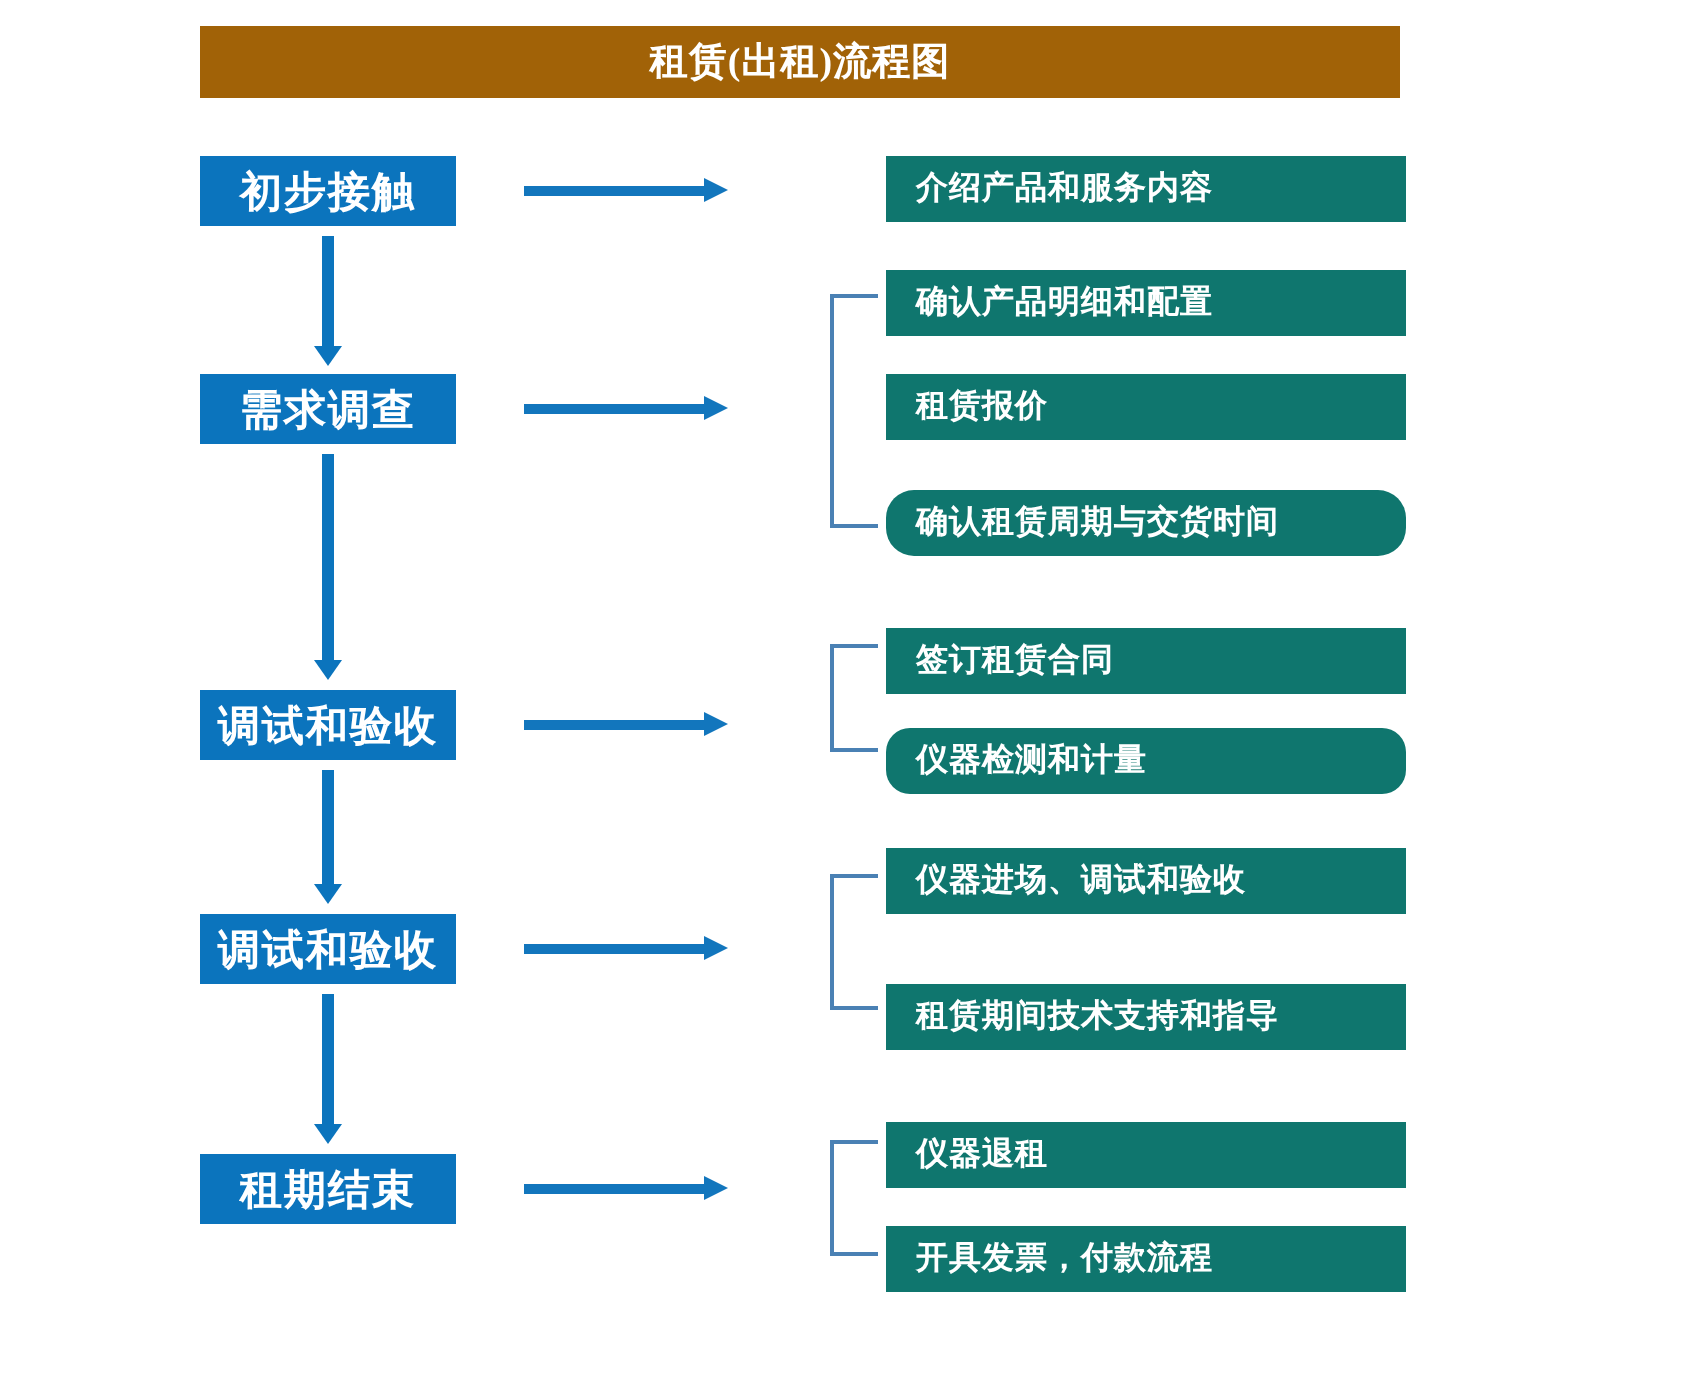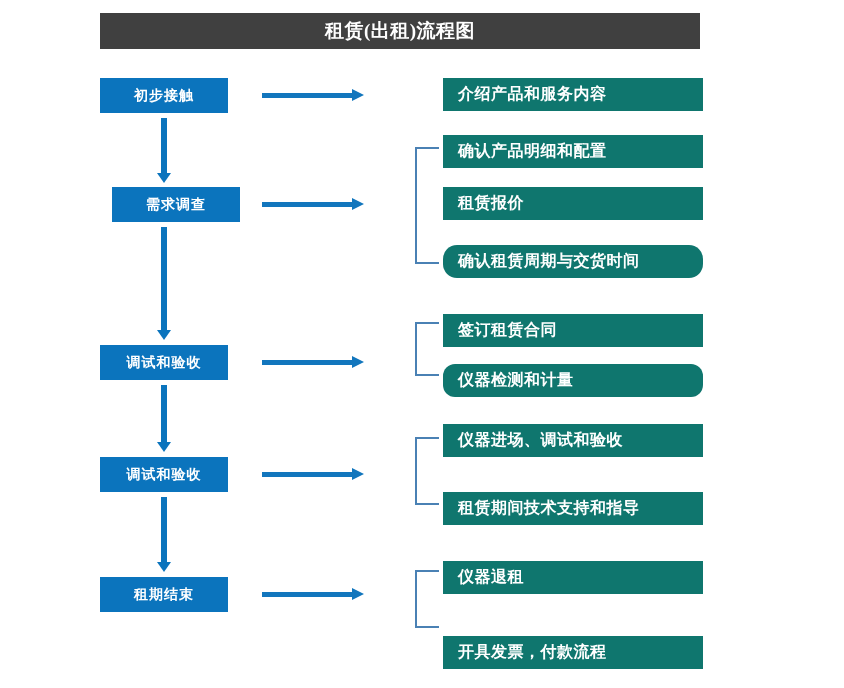--- a/index.html
+++ b/index.html
@@ -18,38 +18,38 @@
     overflow: hidden;
   }
 
   
   .title-bar {
     position: absolute;
     left: 100px;
     top: 13px;
     width: 600px;
     height: 36px;
-    background: #404040;
+    background: #a16207;
     color: #ffffff;
     font-size: 19px;
     font-weight: bold;
     display: flex;
     align-items: center;
     justify-content: center;
     letter-spacing: 0.5px;
   }
 
   
   .stage-box {
     position: absolute;
     width: 128px;
     height: 35px;
     background: #0b74bd;
     color: #ffffff;
-    font-size: 14px;
+    font-size: 21px;
     font-weight: bold;
     display: flex;
     align-items: center;
     justify-content: center;
     letter-spacing: 1px;
   }
 
   
   .detail-box {
     position: absolute;
@@ -129,36 +129,36 @@
 </style>
 </head>
 <body>
 
 <div id="canvas">
 
   <div class="title-bar">租赁(出租)流程图</div>
 
   <div id="stages-layer">
       <div class="stage-box" style="left: 100px; top: 78px;">初步接触</div>
-      <div class="stage-box" style="left: 100px; top: 187px; margin-left: 12px;">需求调查</div>
+      <div class="stage-box" style="left: 100px; top: 187px;">需求调查</div>
       <div class="stage-box" style="left: 100px; top: 345px;">调试和验收</div>
       <div class="stage-box" style="left: 100px; top: 457px;">调试和验收</div>
       <div class="stage-box" style="left: 100px; top: 577px;">租期结束</div>
     </div>
   <div id="details-layer">
       <div class="detail-box" style="top: 78px;">介绍产品和服务内容</div>
       <div class="detail-box" style="top: 135px;">确认产品明细和配置</div>
       <div class="detail-box" style="top: 187px;">租赁报价</div>
       <div class="detail-box" style="top: 245px; border-radius: 14px;">确认租赁周期与交货时间</div>
       <div class="detail-box" style="top: 314px;">签订租赁合同</div>
       <div class="detail-box" style="top: 364px; border-radius: 12px;">仪器检测和计量</div>
       <div class="detail-box" style="top: 424px;">仪器进场、调试和验收</div>
       <div class="detail-box" style="top: 492px;">租赁期间技术支持和指导</div>
       <div class="detail-box" style="top: 561px;">仪器退租</div>
-      <div class="detail-box" style="top: 636px;">开具发票，付款流程</div>
+      <div class="detail-box" style="top: 613px;">开具发票，付款流程</div>
     </div>
   <div id="varrows-layer">
       <div class="v-arrow" style="top: 118px; height: 65px;">
         <div class="stem" style="height: 55px;"></div>
         <div class="head" style="top: 55px;"></div>
       </div>
       <div class="v-arrow" style="top: 227px; height: 113px;">
         <div class="stem" style="height: 103px;"></div>
         <div class="head" style="top: 103px;"></div>
       </div>

